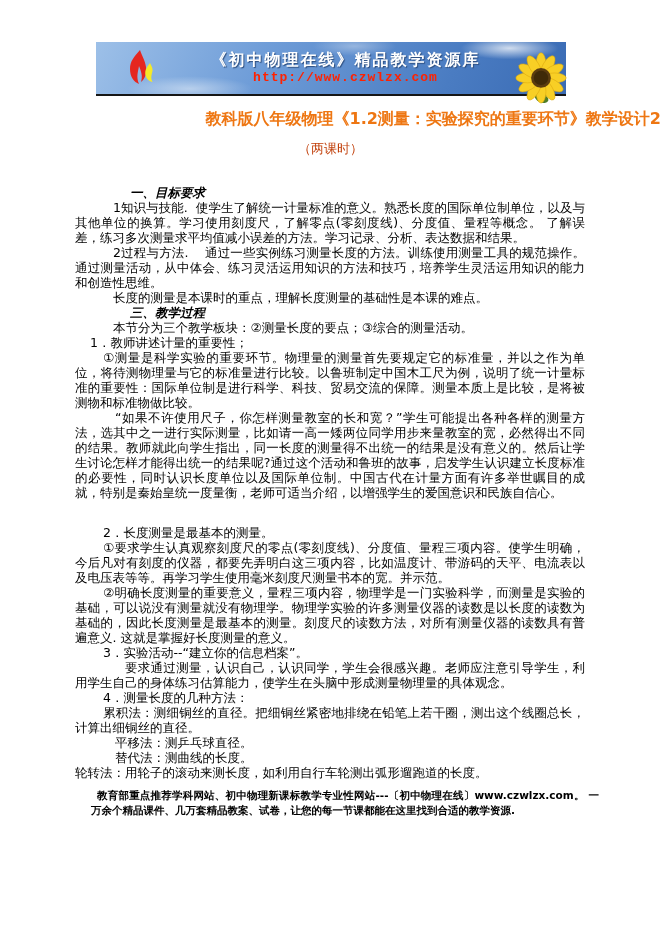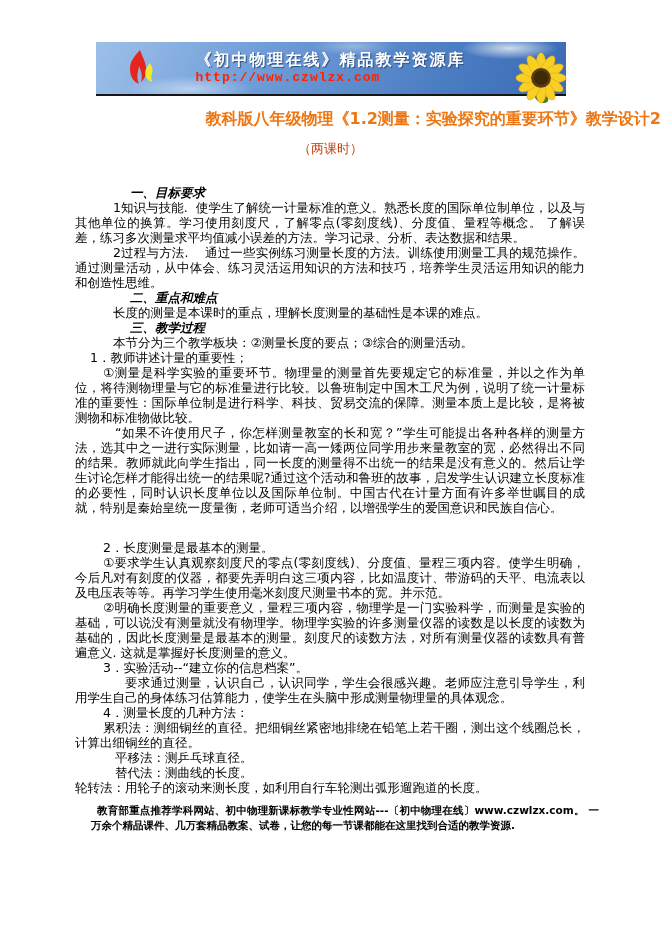--- a/index.html
+++ b/index.html
@@ -20,21 +20,21 @@
       radial-gradient(ellipse 70px 16px at 88% 12%, rgba(255,255,255,0.75), rgba(255,255,255,0) 70%),
       radial-gradient(ellipse 90px 18px at 20% 90%, rgba(255,255,255,0.45), rgba(255,255,255,0) 70%),
       radial-gradient(ellipse 60px 14px at 55% 8%, rgba(255,255,255,0.35), rgba(255,255,255,0) 70%),
       linear-gradient(115deg, #9dc0e8 0%, #6f9dd8 35%, #4a7cc2 75%, #3a6bb4 100%);
     border-bottom: 2px solid #161616;
     overflow: visible;
   }
   .banner .logo { position: absolute; left: 24px; top: 5px; width: 44px; height: 42px; }
   .banner-text {
     position: absolute; left: 100px; top: 8px; width: 300px;
-    text-align: left;
+    text-align: center;
   }
   .site-title {
     color: #ffffff; font-weight: bold; font-size: 16px; line-height: 19px;
     letter-spacing: 2px; white-space: nowrap;
     text-shadow: 1px 1px 1px #2c4d7e;
   }
   .site-url {
     margin-top: 1px;
     color: #ff2200; font-weight: bold; font-size: 13px; line-height: 15px;
     font-family: "Liberation Mono", monospace; letter-spacing: 1px;
@@ -120,21 +120,20 @@
     </svg>
   </div>
 
   <h1 class="doc-title">教科版八年级物理《1.2测量：实验探究的重要环节》教学设计2</h1>
   <div class="doc-subtitle">（两课时）</div>
 
   <div class="content">
     <p class="h ind-h">一、目标要求</p>
     <p class="ind-a">1知识与技能.  使学生了解统一计量标准的意义。熟悉长度的国际单位制单位，以及与其他单位的换算。学习使用刻度尺，了解零点(零刻度线)、分度值、量程等概念。 了解误差，练习多次测量求平均值减小误差的方法。学习记录、分析、表达数据和结果。</p>
     <p class="ind-a">2过程与方法.    通过一些实例练习测量长度的方法。训练使用测量工具的规范操作。 通过测量活动，从中体会、练习灵活运用知识的方法和技巧，培养学生灵活运用知识的能力和创造性思维。</p>
-    <p class="h ind-h">二、重点和难点</p>
     <p class="ind-a">长度的测量是本课时的重点，理解长度测量的基础性是本课的难点。</p>
     <p class="h ind-h">三、教学过程</p>
     <p class="ind-a">本节分为三个教学板块：②测量长度的要点；③综合的测量活动。</p>
     <p class="ind-e">1．教师讲述计量的重要性；</p>
     <p class="ind-b">①测量是科学实验的重要环节。物理量的测量首先要规定它的标准量，并以之作为单位，将待测物理量与它的标准量进行比较。以鲁班制定中国木工尺为例，说明了统一计量标准的重要性：国际单位制是进行科学、科技、贸易交流的保障。测量本质上是比较，是将被测物和标准物做比较。</p>
     <p class="ind-d">“如果不许使用尺子，你怎样测量教室的长和宽？”学生可能提出各种各样的测量方法，选其中之一进行实际测量，比如请一高一矮两位同学用步来量教室的宽，必然得出不同的结果。教师就此向学生指出，同一长度的测量得不出统一的结果是没有意义的。然后让学生讨论怎样才能得出统一的结果呢?通过这个活动和鲁班的故事，启发学生认识建立长度标准的必要性，同时认识长度单位以及国际单位制。中国古代在计量方面有许多举世瞩目的成就，特别是秦始皇统一度量衡，老师可适当介绍，以增强学生的爱国意识和民族自信心。</p>
     <p class="ind-b gap-top">2．长度测量是最基本的测量。</p>
     <p class="ind-b">①要求学生认真观察刻度尺的零点(零刻度线)、分度值、量程三项内容。使学生明确，今后凡对有刻度的仪器，都要先弄明白这三项内容，比如温度计、带游码的天平、电流表以及电压表等等。再学习学生使用毫米刻度尺测量书本的宽。并示范。</p>
     <p class="ind-b">②明确长度测量的重要意义，量程三项内容，物理学是一门实验科学，而测量是实验的基础，可以说没有测量就没有物理学。物理学实验的许多测量仪器的读数是以长度的读数为基础的，因此长度测量是最基本的测量。刻度尺的读数方法，对所有测量仪器的读数具有普遍意义. 这就是掌握好长度测量的意义。</p>
     <p class="ind-b">3．实验活动--“建立你的信息档案”。</p>

